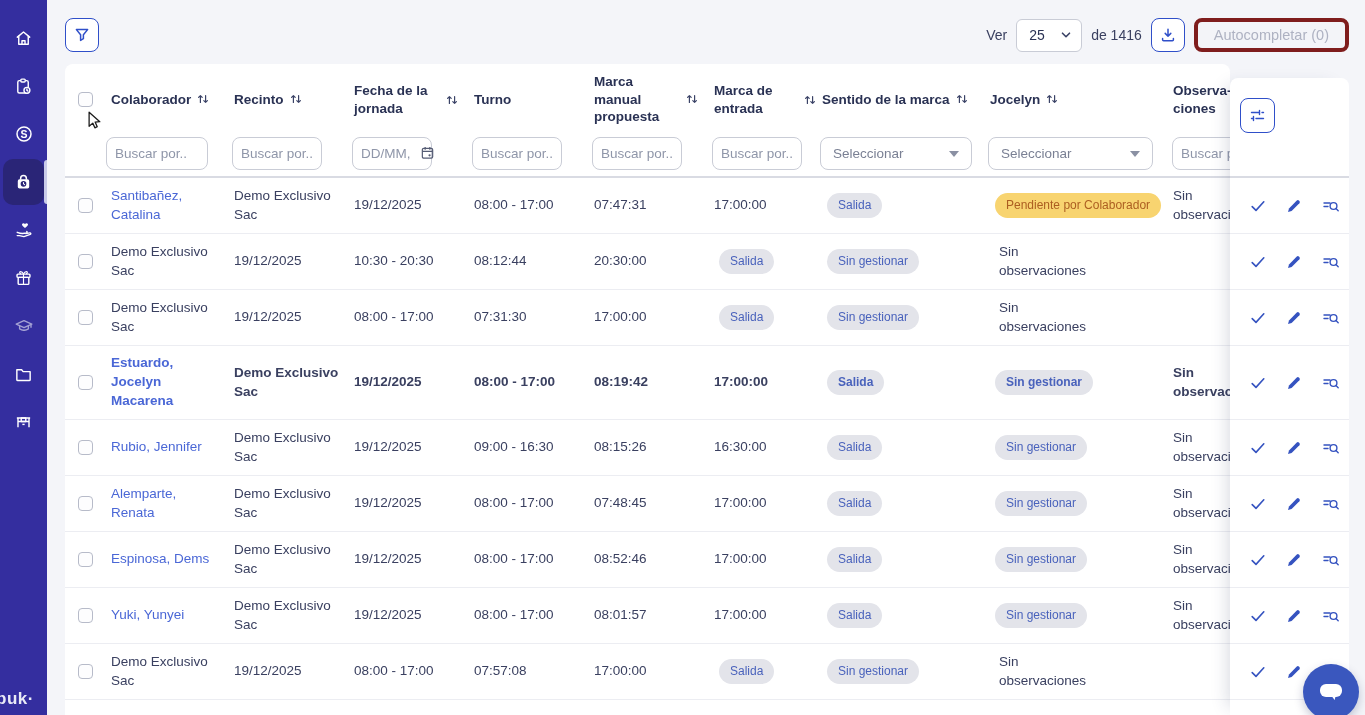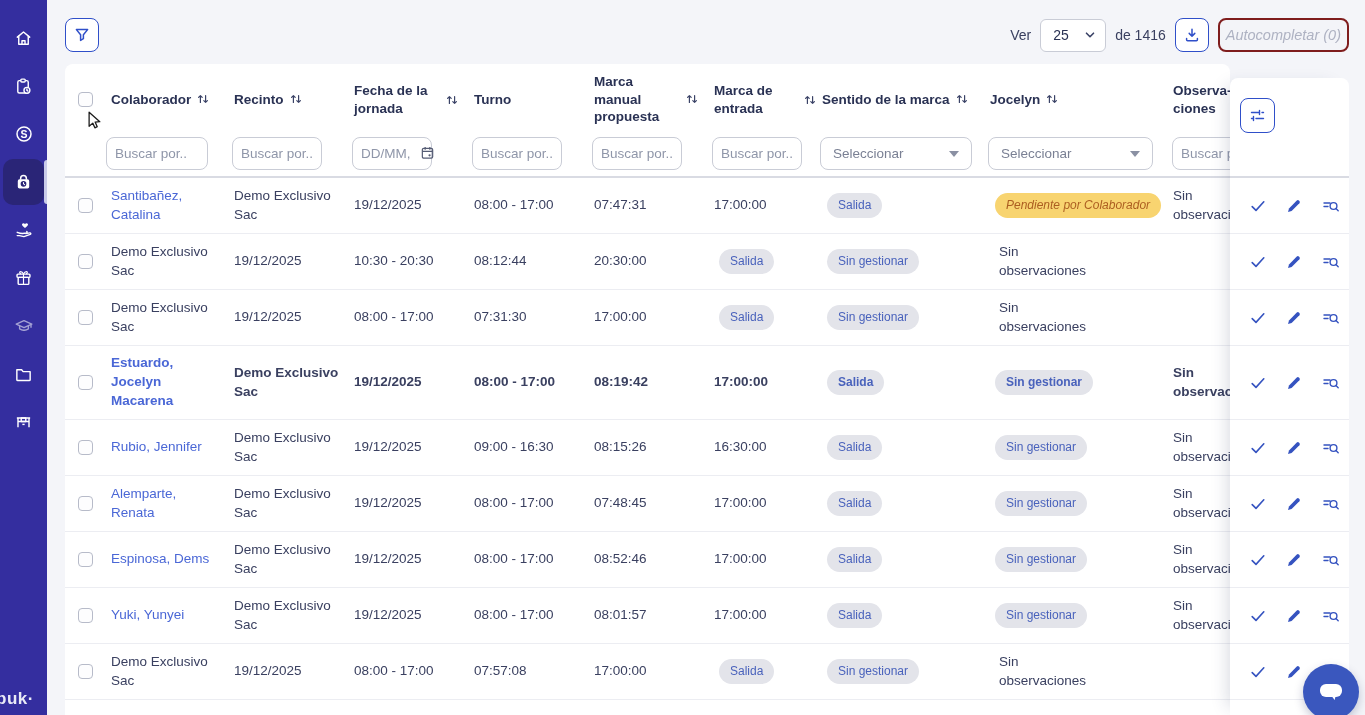--- a/index.html
+++ b/index.html
@@ -38,21 +38,21 @@
 
   
   .content{position:absolute;left:47px;top:0;right:0;bottom:0;}
 
   .filter-btn{position:absolute;left:18px;top:18px;width:34px;height:34px;background:#fff;border:1.5px solid var(--accent);border-radius:8px;display:flex;align-items:center;justify-content:center;color:var(--accent);cursor:pointer;}
 
   .toolbar-right{position:absolute;top:18px;right:16px;height:34px;display:flex;align-items:center;gap:9px;}
   .tb-label{color:var(--text);font-size:14px;}
   .page-size{width:66px;height:33px;background:#fff;border:1px solid var(--inp-border);border-radius:6px;display:flex;align-items:center;justify-content:space-between;padding:0 9px 0 12px;font-size:14px;color:var(--head);cursor:pointer;}
   .icon-btn{width:34px;height:34px;background:#fff;border:1.5px solid var(--accent);border-radius:8px;display:flex;align-items:center;justify-content:center;color:var(--accent);cursor:pointer;}
-  .autocomplete-btn{height:34px;padding:0 6px;background:#F3F4F8;border:2px solid #7f1d1d;border-radius:8px;color:#AEB2C2;font-size:14.5px;display:flex;align-items:center;cursor:default;font-style:italic;}
+  .autocomplete-btn{height:34px;padding:0 16px;background:#F3F4F8;border:4px solid #7f1d1d;border-radius:8px;color:#AEB2C2;font-size:14.5px;display:flex;align-items:center;cursor:default;}
 
   
   .card{position:absolute;left:18px;top:64px;width:1165px;height:651px;background:#fff;border-radius:8px 8px 0 0;overflow:hidden;}
   .grid{display:grid;grid-template-columns:40px 123px 120px 120px 120px 120px 108px 168px 174px 72px;}
   .hrow{height:71px;align-items:center;}
   .hcell{display:flex;align-items:center;gap:6px;padding-left:6px;font-weight:700;color:var(--head);line-height:1.3;}
   .hcell.c0{justify-content:center;padding-left:0;}
   .hcell .lbl{max-width:86px;}
   .hcell.c6 .lbl,.hcell.c7 .lbl{max-width:140px;}
   .sort{color:#3A4266;cursor:pointer;flex:0 0 auto;}
@@ -70,21 +70,21 @@
   .obs-filter{margin-left:10px;}
 
   .trow{position:relative;height:56px;border-bottom:1px solid var(--row-border);align-items:center;}
   .trow.tall{height:74px;font-weight:bold;}
   .cell{padding-left:6px;line-height:1.4;color:var(--text);}
   .cell.c0{display:flex;justify-content:center;padding-left:0;}
   .name a{color:var(--link);text-decoration:none;display:inline-block;max-width:104px;cursor:pointer;}
   .cell.obs{padding-left:15px;}
   .cell.obs span{display:inline-block;width:70px;white-space:normal;}
   .badge{display:inline-block;background:var(--badge-bg);color:var(--badge-text);border-radius:14px;padding:4px 11px;font-size:12px;margin-left:5px;white-space:nowrap;}
-  .badge.warning{background:var(--warn-bg);color:var(--warn-text);font-style:italic;}
+  .badge.warning{background:var(--warn-bg);color:var(--warn-text);}
   .checkbox{width:15px;height:15px;border:1.5px solid #B7BBC9;border-radius:4px;background:#FDFDFE;cursor:pointer;}
 
   
   .actions-panel{position:absolute;left:1183px;top:78px;width:119px;height:637px;background:#fff;border-radius:8px 8px 0 0;box-shadow:-10px 0 16px -8px rgba(40,48,90,.18);z-index:20;}
   .ap-head{height:100px;border-bottom:2px solid var(--strong-border);position:relative;}
   .settings-btn{position:absolute;left:10px;top:20px;width:35px;height:35px;border:1.5px solid var(--accent);border-radius:8px;background:#fff;color:var(--accent);display:flex;align-items:center;justify-content:center;cursor:pointer;}
   .ap-row{height:56px;border-bottom:1px solid var(--row-border);display:flex;align-items:center;padding-left:20px;gap:20px;color:#3553C0;}
   .ap-row.tall{height:74px;}
   .ap-row .act{cursor:pointer;}
 

